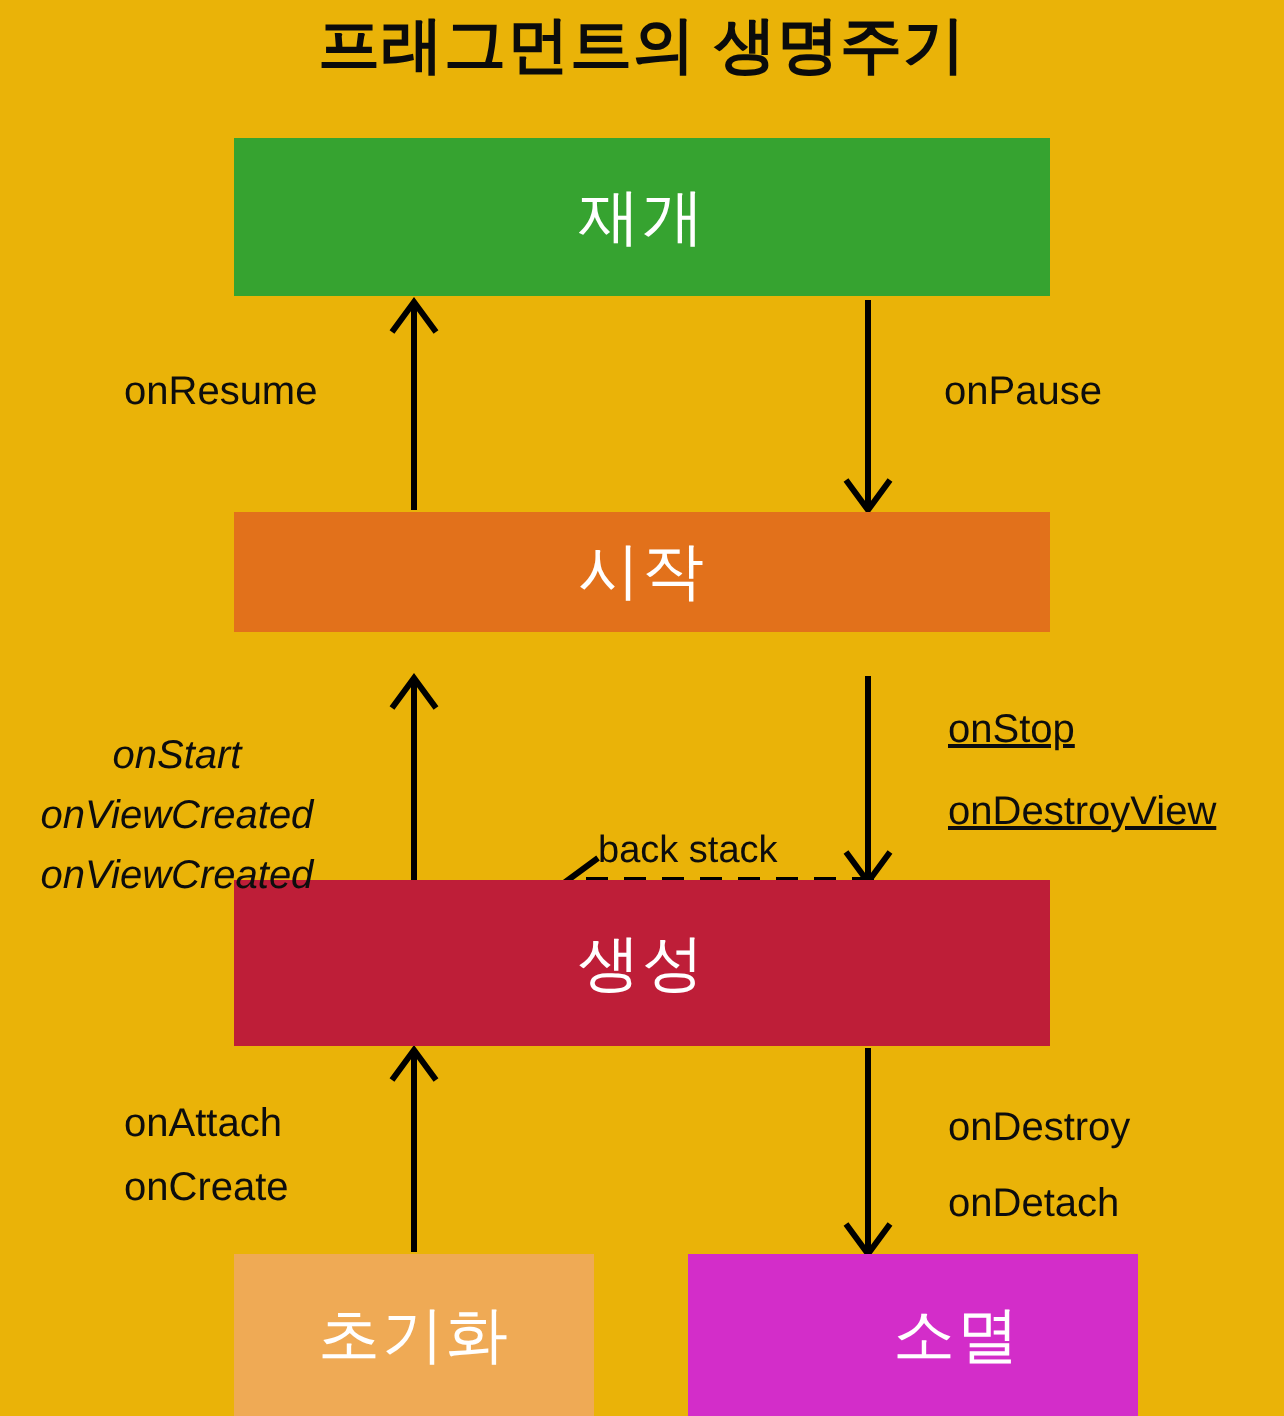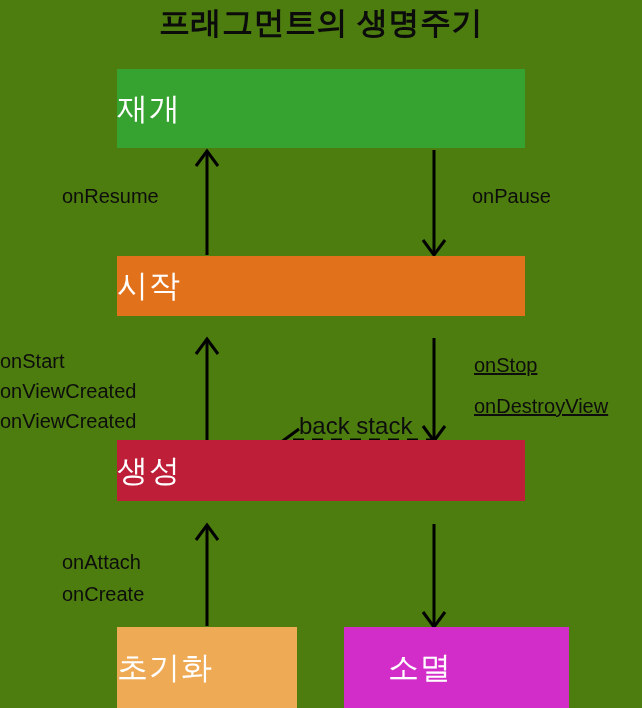--- a/index.html
+++ b/index.html
@@ -3,67 +3,67 @@
 <meta charset="utf-8">
 <style>
   html,body{margin:0;padding:0;}
   body{
     font-family:"Liberation Sans","DejaVu Sans",sans-serif;
     background:#ffffff;
   }
   .canvas{
     position:relative;
     width:642px;height:708px;
-    background:#4d7c0f;
+    background:#eab308;
     overflow:hidden;
   }
   .title{
     position:absolute;left:0;right:0;top:2px;
     margin:0;
     text-align:center;
     font-size:31px;
     font-weight:600;
     color:#0b0b0b;
     letter-spacing:0.5px;
   }
   .arrows{
     position:absolute;left:0;top:0;
     width:642px;height:708px;
   }
   .state{
     position:absolute;
-    display:flex;align-items:center;
+    display:flex;align-items:center;justify-content:center;
     color:#ffffff;
   }
   .state span{
     font-size:31px;
     font-weight:500;
     letter-spacing:1px;
   }
   .box-resumed    {left:117px;top:69px;width:408px;height:79px;}
   .box-started    {left:117px;top:256px;width:408px;height:60px;}
-  .box-created    {left:117px;top:440px;width:408px;height:61px;}
+  .box-created    {left:117px;top:440px;width:408px;height:83px;}
   .box-initialized{left:117px;top:627px;width:180px;height:81px;}
   .box-destroyed  {left:344px;top:627px;width:181px;height:81px;}
   .elabel{
     position:absolute;
     font-size:20px;
     color:#0d0d0d;
     white-space:nowrap;
   }
   .elabel span{display:block;}
   .lbl-resume {left:62px;top:184px;line-height:24px;}
   .lbl-pause  {left:472px;top:184px;line-height:24px;}
-  .lbl-start  {left:0;width:177px;top:346px;line-height:30px;text-align:left;}
+  .lbl-start  {left:0;width:177px;top:363px;line-height:30px;text-align:center;font-style:italic;}
   .lbl-stop   {left:474px;top:345px;line-height:41px;text-decoration:underline;}
   .lbl-create {left:62px;top:546px;line-height:32px;}
   .lbl-destroy{left:474px;top:545px;line-height:38px;}
   .lbl-backstack{
     left:299px;top:415px;
-    font-size:24px;
+    font-size:19px;
     line-height:22px;
   }
 </style>
 </head>
 <body>
 
 <div class="canvas">
 
   <h1 class="title">프래그먼트의 생명주기</h1>
 
@@ -139,18 +139,22 @@
   <div class="elabel lbl-stop">
     <span>onStop</span>
     <span>onDestroyView</span>
   </div>
 
   <div class="elabel lbl-create">
     <span>onAttach</span>
     <span>onCreate</span>
   </div>
 
+  <div class="elabel lbl-destroy">
+    <span>onDestroy</span>
+    <span>onDetach</span>
+  </div>
 
   <div class="elabel lbl-backstack">
     <span>back stack</span>
   </div>
 
 </div>
 
 </body></html>

